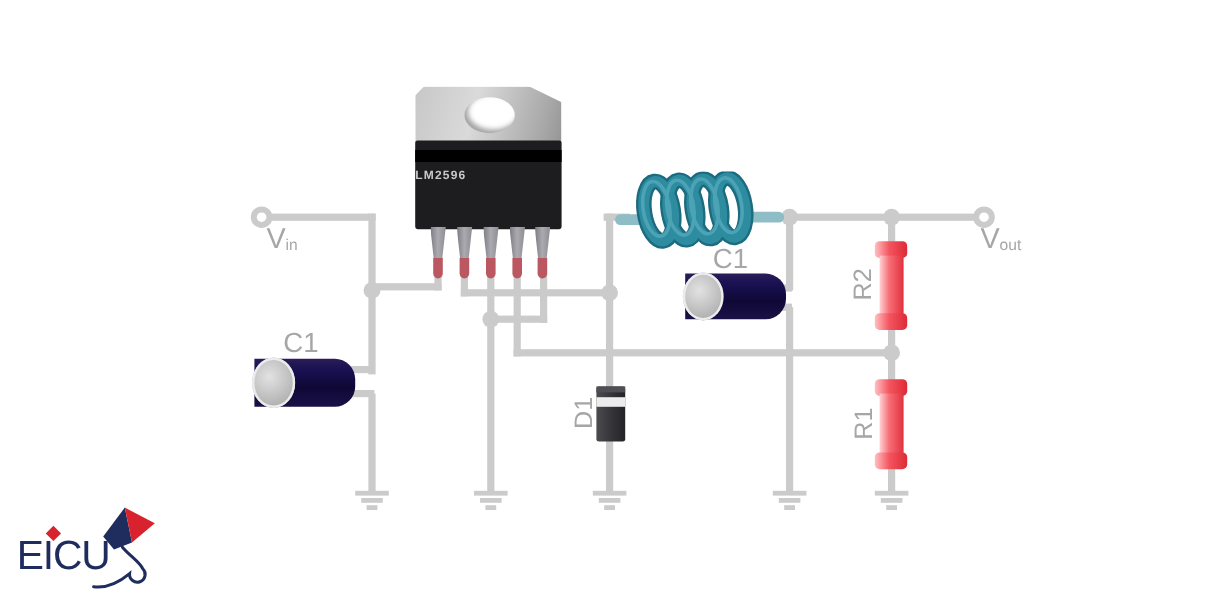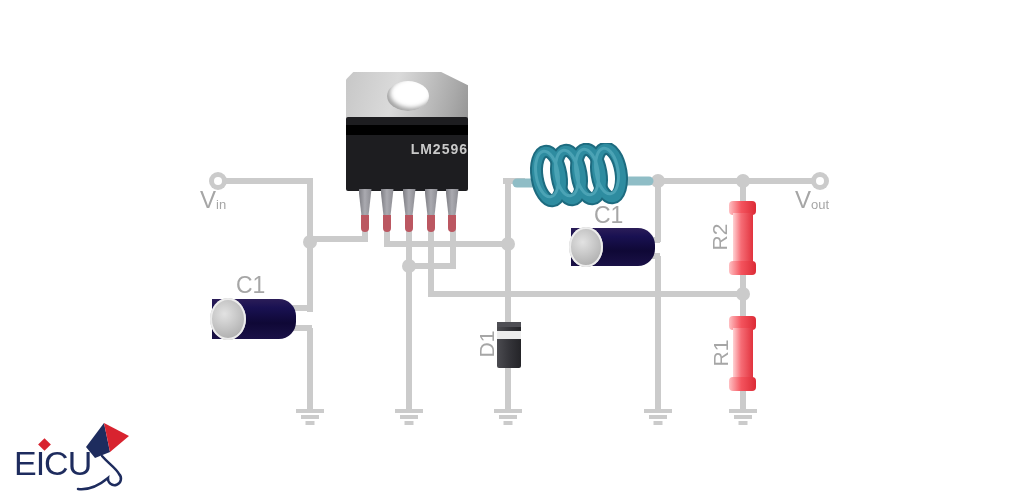--- a/index.html
+++ b/index.html
@@ -14,36 +14,36 @@
         transform:translate(-50%,-50%);}
   .term i{position:absolute;left:5px;top:5px;width:8px;height:8px;border-radius:50%;background:#fff;}
   
   .gnd{position:absolute;width:28px;height:4px;background:var(--wire);transform:translateX(-50%);}
   .gnd:before{content:"";position:absolute;top:6px;left:50%;transform:translateX(-50%);
               width:18px;height:4px;background:var(--wire);}
   .gnd:after{content:"";position:absolute;top:12px;left:50%;transform:translateX(-50%);
              width:9px;height:4px;background:var(--wire);}
   
   .lbl{position:absolute;color:var(--label_text);font-size:23px;}
-  .vlabel{position:absolute;color:var(--label_text);}
+  .vlabel{position:absolute;color:var(--label_text);margin-left:22px;}
   .vlabel .big{font-size:24px;}
   .vlabel .sub{font-size:13px;position:relative;top:1px;}
   .rot{position:absolute;width:40px;height:24px;line-height:24px;text-align:center;
        color:var(--label_text);font-size:21px;transform:rotate(-90deg);}
   
   .chip-tab{position:absolute;left:346px;top:72px;width:122px;height:47px;
             background:linear-gradient(105deg,#c7c7c7 0%,#dadada 40%,#a9a9a9 85%,#969696 100%);
             clip-path:polygon(6% 0,78% 0,100% 28%,100% 100%,0 100%,0 16%);}
   .chip-hole{position:absolute;left:41px;top:9px;width:42px;height:30px;border-radius:50%;
              background:#fff;box-shadow:inset 3px -3px 4px rgba(90,90,90,.55);}
   .chip-body{position:absolute;left:346px;top:117px;width:122px;height:74px;background:#1d1d20;
              border-radius:2px;}
   .chip-band{position:absolute;left:0;top:8px;width:100%;height:10px;background:#000;}
-  .chip-text{position:absolute;left:0;top:24px;width:100%;text-align:right;color:#c9c9c9;
-             font-size:14px;font-weight:bold;letter-spacing:1px;}
+  .chip-text{position:absolute;left:0;top:24px;width:100%;text-align:left;color:#c9c9c9;
+             font-size:10px;font-weight:bold;letter-spacing:1px;}
   .pin{position:absolute;top:189px;width:13px;height:43px;}
   .pin .pg{position:absolute;left:0;top:0;width:13px;height:28px;
            background:linear-gradient(90deg,#7e7e84,#aaaab0 45%,#8a8a90);
            clip-path:polygon(0 0,100% 0,76% 100%,24% 100%);}
   .pin .pr{position:absolute;left:2.5px;top:26px;width:8px;height:17px;background:var(--pin_tip);
            border-radius:0 0 4px 4px;}
   
   .cap-body{position:absolute;border-radius:0 17px 17px 0;
             background:linear-gradient(180deg,#2b1d58 0%,#191152 22%,#0f0836 60%,#1a1147 100%);}
   .cap-end{position:absolute;border-radius:50%;

